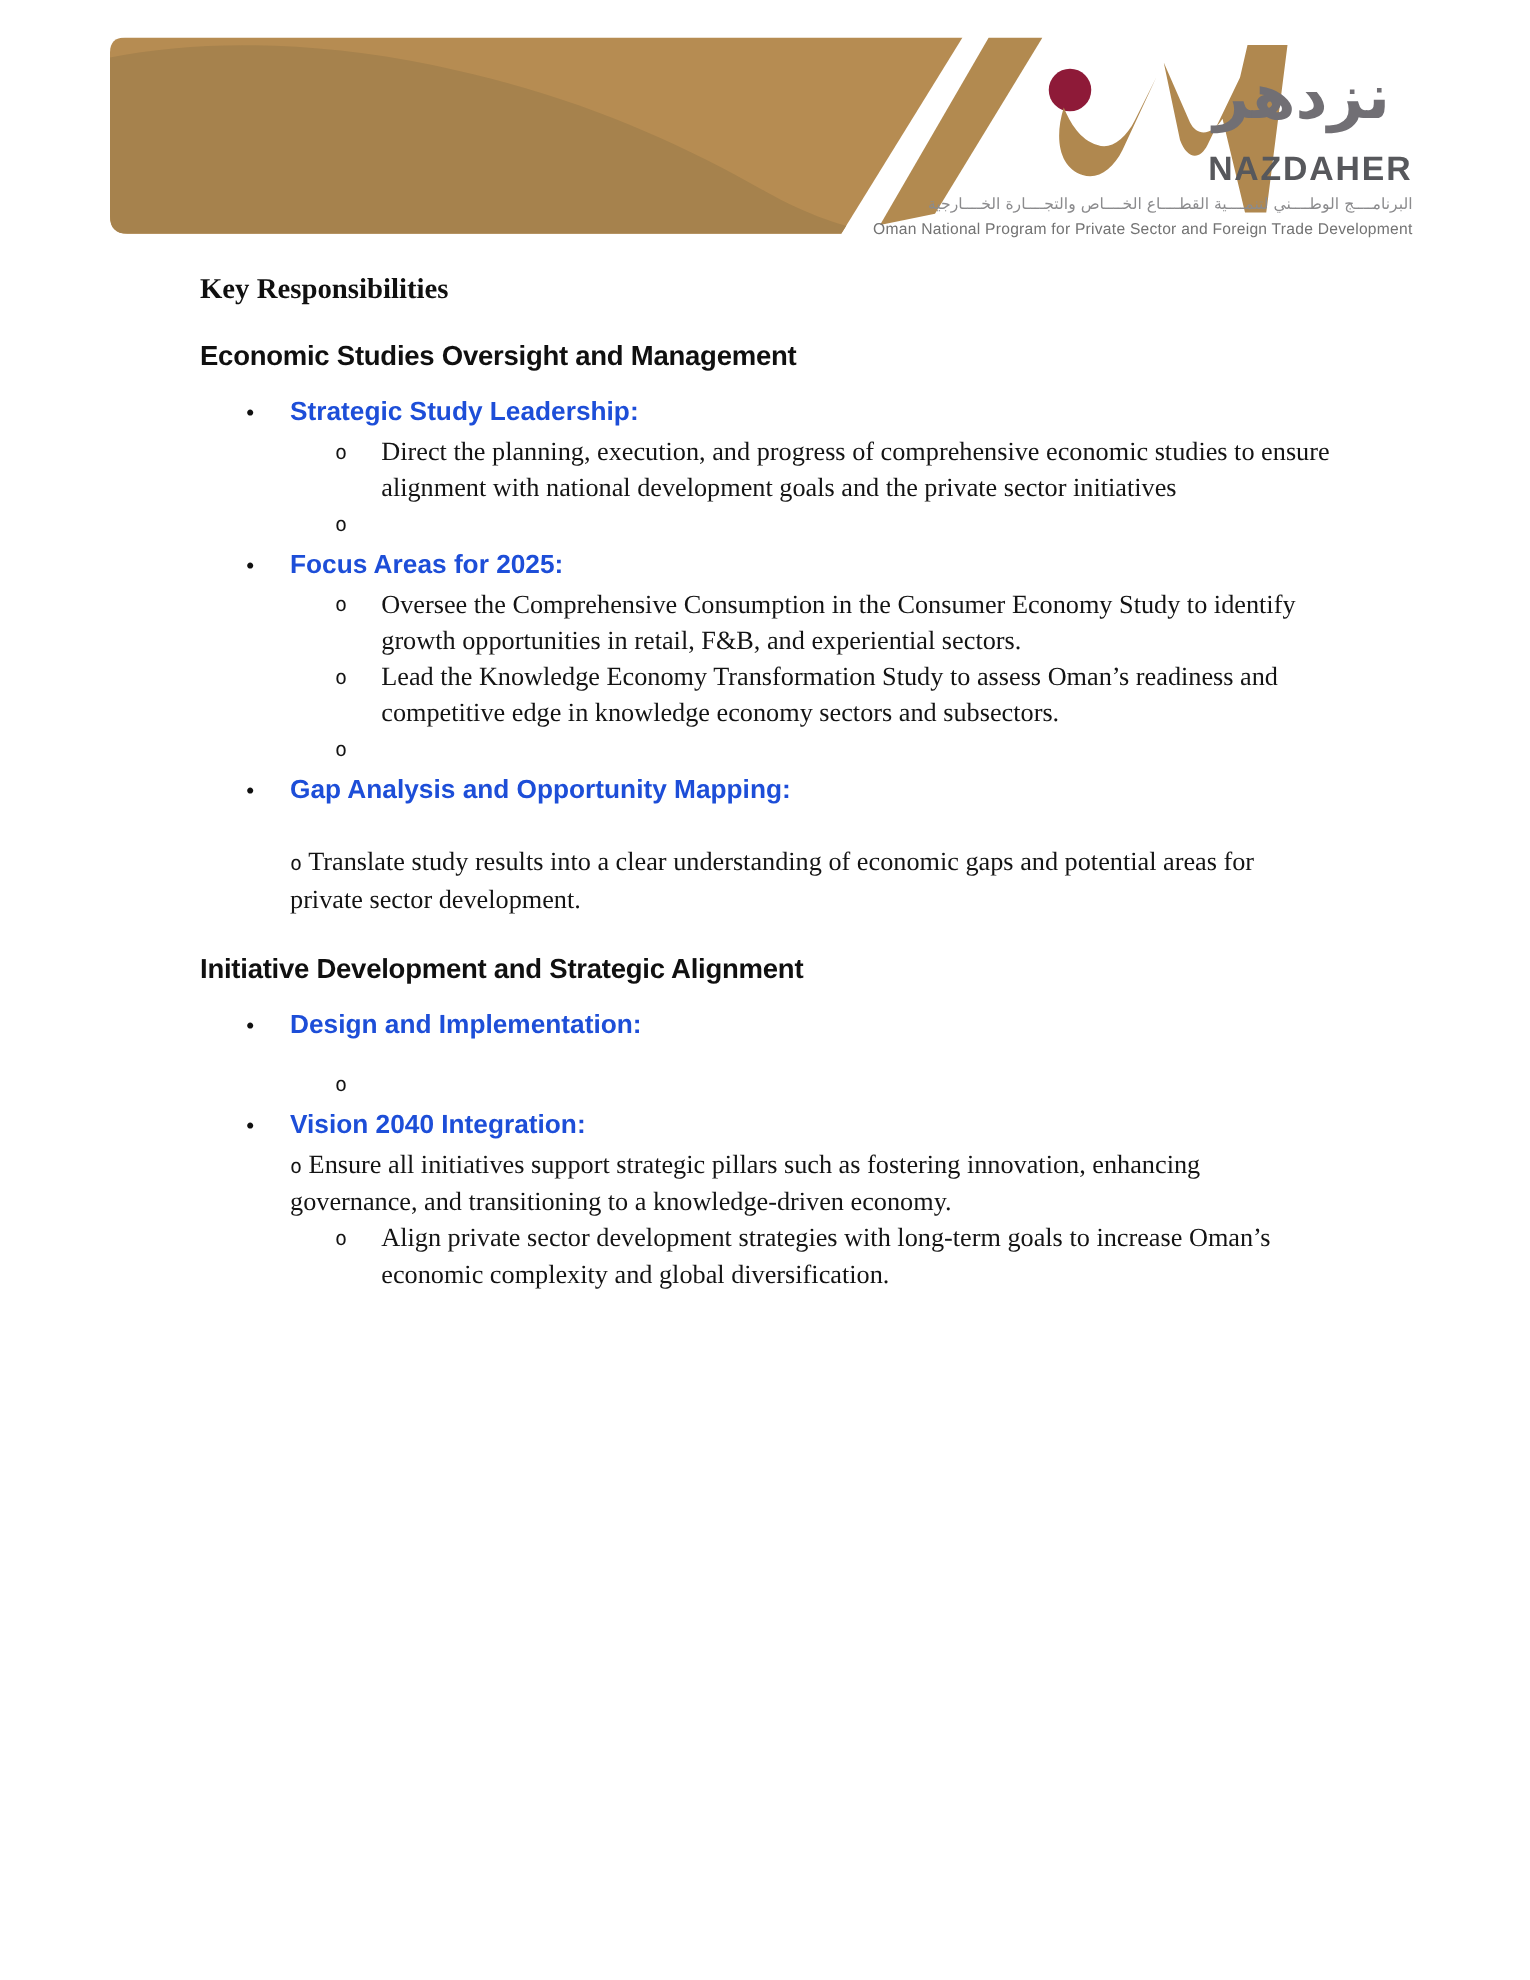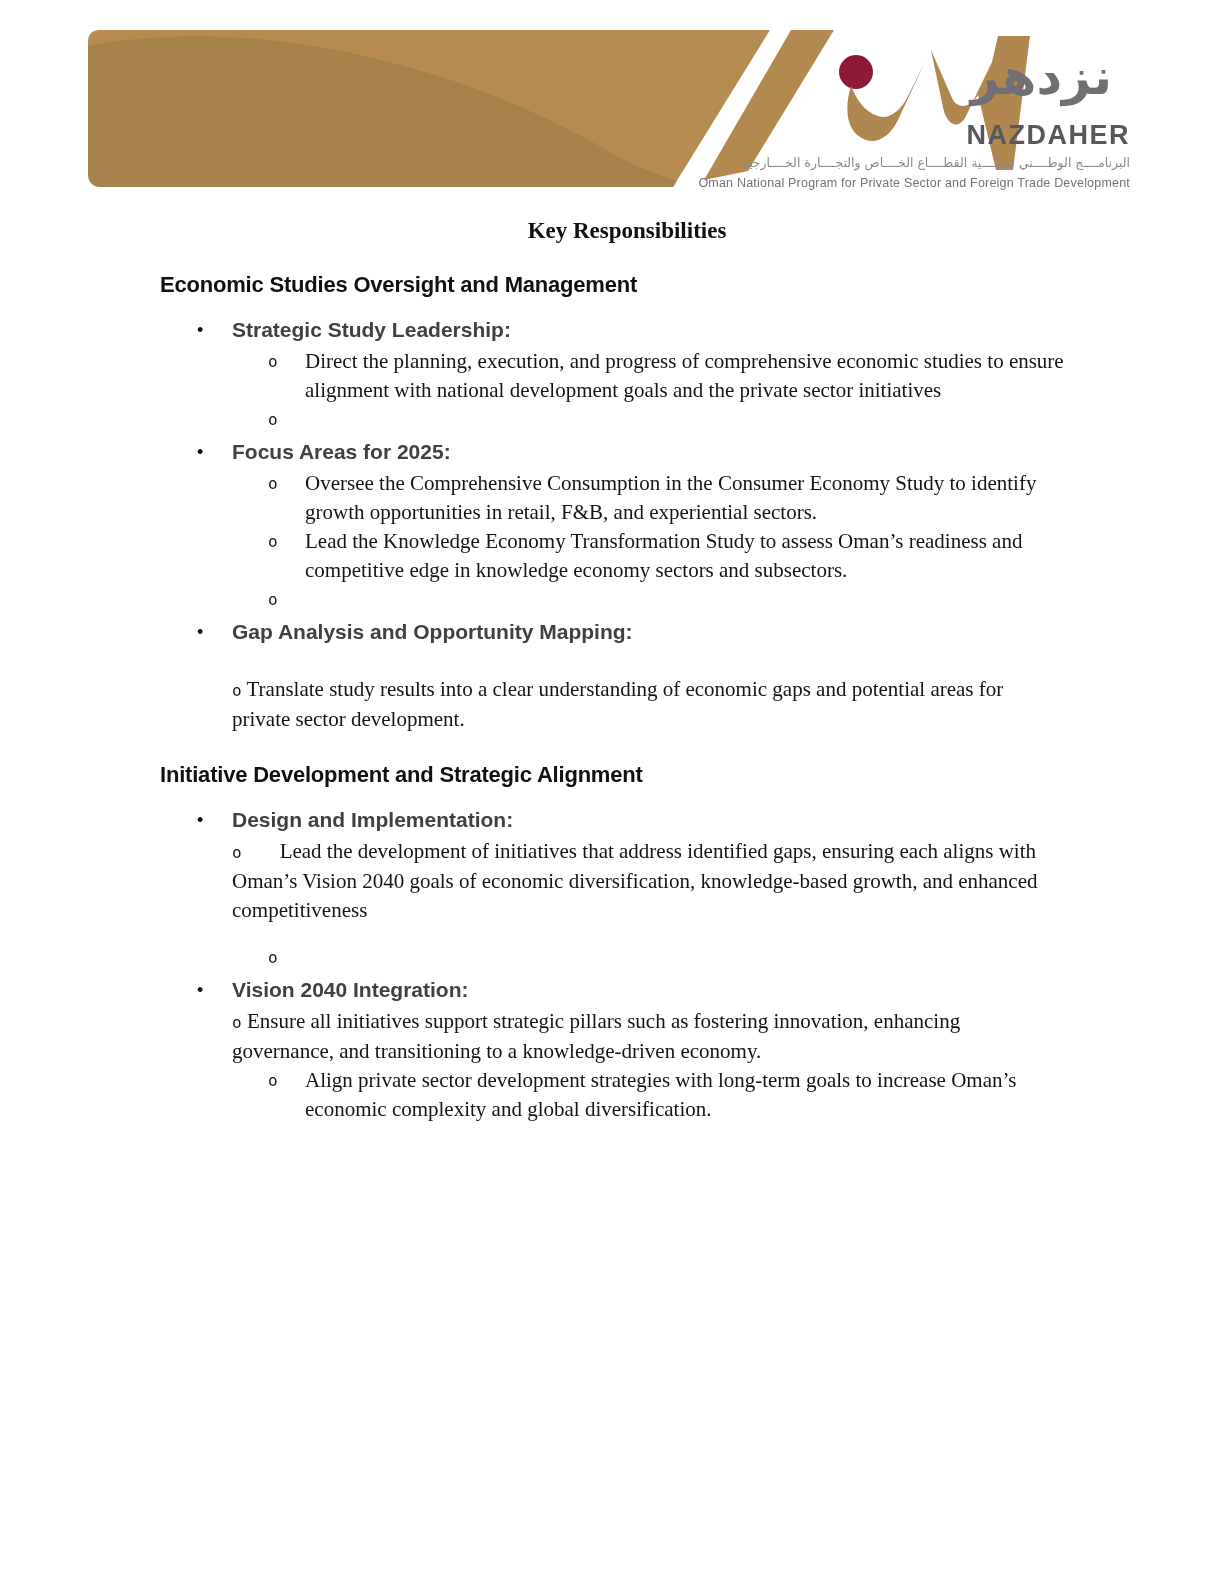--- a/index.html
+++ b/index.html
@@ -28,35 +28,35 @@
   }
   .tag-en {
     position:absolute; top:177px; right:94px; line-height:1;
     font-family:"Liberation Sans", sans-serif; font-size:12.5px; color:#737373;
     letter-spacing:0.2px;
   }
   
   .doc { padding:18px 130px 0 160px; }
   .doc-title {
     font-family:"Liberation Serif", serif; font-weight:bold; font-size:23px;
-    color:#101010; margin-top:0;text-align:center;
+    color:#101010; margin-top:0;
   }
   .section-heading {
     font-family:"Liberation Sans", sans-serif; font-weight:bold; font-size:22px;
     color:#101010; margin-top:28px; margin-bottom:17px; letter-spacing:-0.2px;
   }
   .bullet-group { }
   .l1 { display:flex; padding-left:37px; margin-top:3px; margin-bottom:2px; }
   .l1-glyph {
     width:35px; flex:none; font-family:"Liberation Sans", sans-serif;
     font-size:18px; line-height:30px; color:#101010;
   }
   .l1-label {
     font-family:"Liberation Sans", sans-serif; font-weight:bold; font-size:21px;
-    line-height:30px; color:#404040;
+    line-height:30px; color:#1d4ed8;
   }
   .sub { font-size:21px; line-height:29px; }
   .sub-deep { display:flex; padding-left:108px; }
   .sub-deep .sub-glyph {
     width:37px; flex:none; font-family:"DejaVu Sans Mono", monospace;
     font-size:16px; line-height:29px;
   }
   .sub-deep .sub-text { max-width:775px; }
   .sub-para { padding-left:72px; max-width:877px; }
   .sub-para .sub-glyph { font-family:"DejaVu Sans Mono", monospace; font-size:16px; }
@@ -147,21 +147,20 @@
           <p class="sub sub-para gap-before-lg"><span class="sub-glyph">o</span><span class="sub-text"> Translate study results into a clear understanding of economic gaps and potential areas for private sector development.</span></p>
         </div>
       </section>
       <section>
         <h2 class="section-heading">Initiative Development and Strategic Alignment</h2>
         <div class="bullet-group">
           <div class="l1">
             <span class="l1-glyph">•</span>
             <span class="l1-label">Design and Implementation:</span>
           </div>
-          <p class="sub sub-tab"><span class="sub-glyph">o</span><span class="tab-spacer"></span><span class="sub-text">Lead the development of initiatives that address identified gaps, ensuring each aligns with Oman’s Vision 2040 goals of economic diversification, knowledge-based growth, and enhanced competitiveness</span></p>
           <div class="sub sub-deep gap-before-sm">
             <span class="sub-glyph">o</span>
           </div>
         </div>
         <div class="bullet-group">
           <div class="l1">
             <span class="l1-glyph">•</span>
             <span class="l1-label">Vision 2040 Integration:</span>
           </div>
           <p class="sub sub-para"><span class="sub-glyph">o</span><span class="sub-text"> Ensure all initiatives support strategic pillars such as fostering innovation, enhancing governance, and transitioning to a knowledge-driven economy.</span></p>

